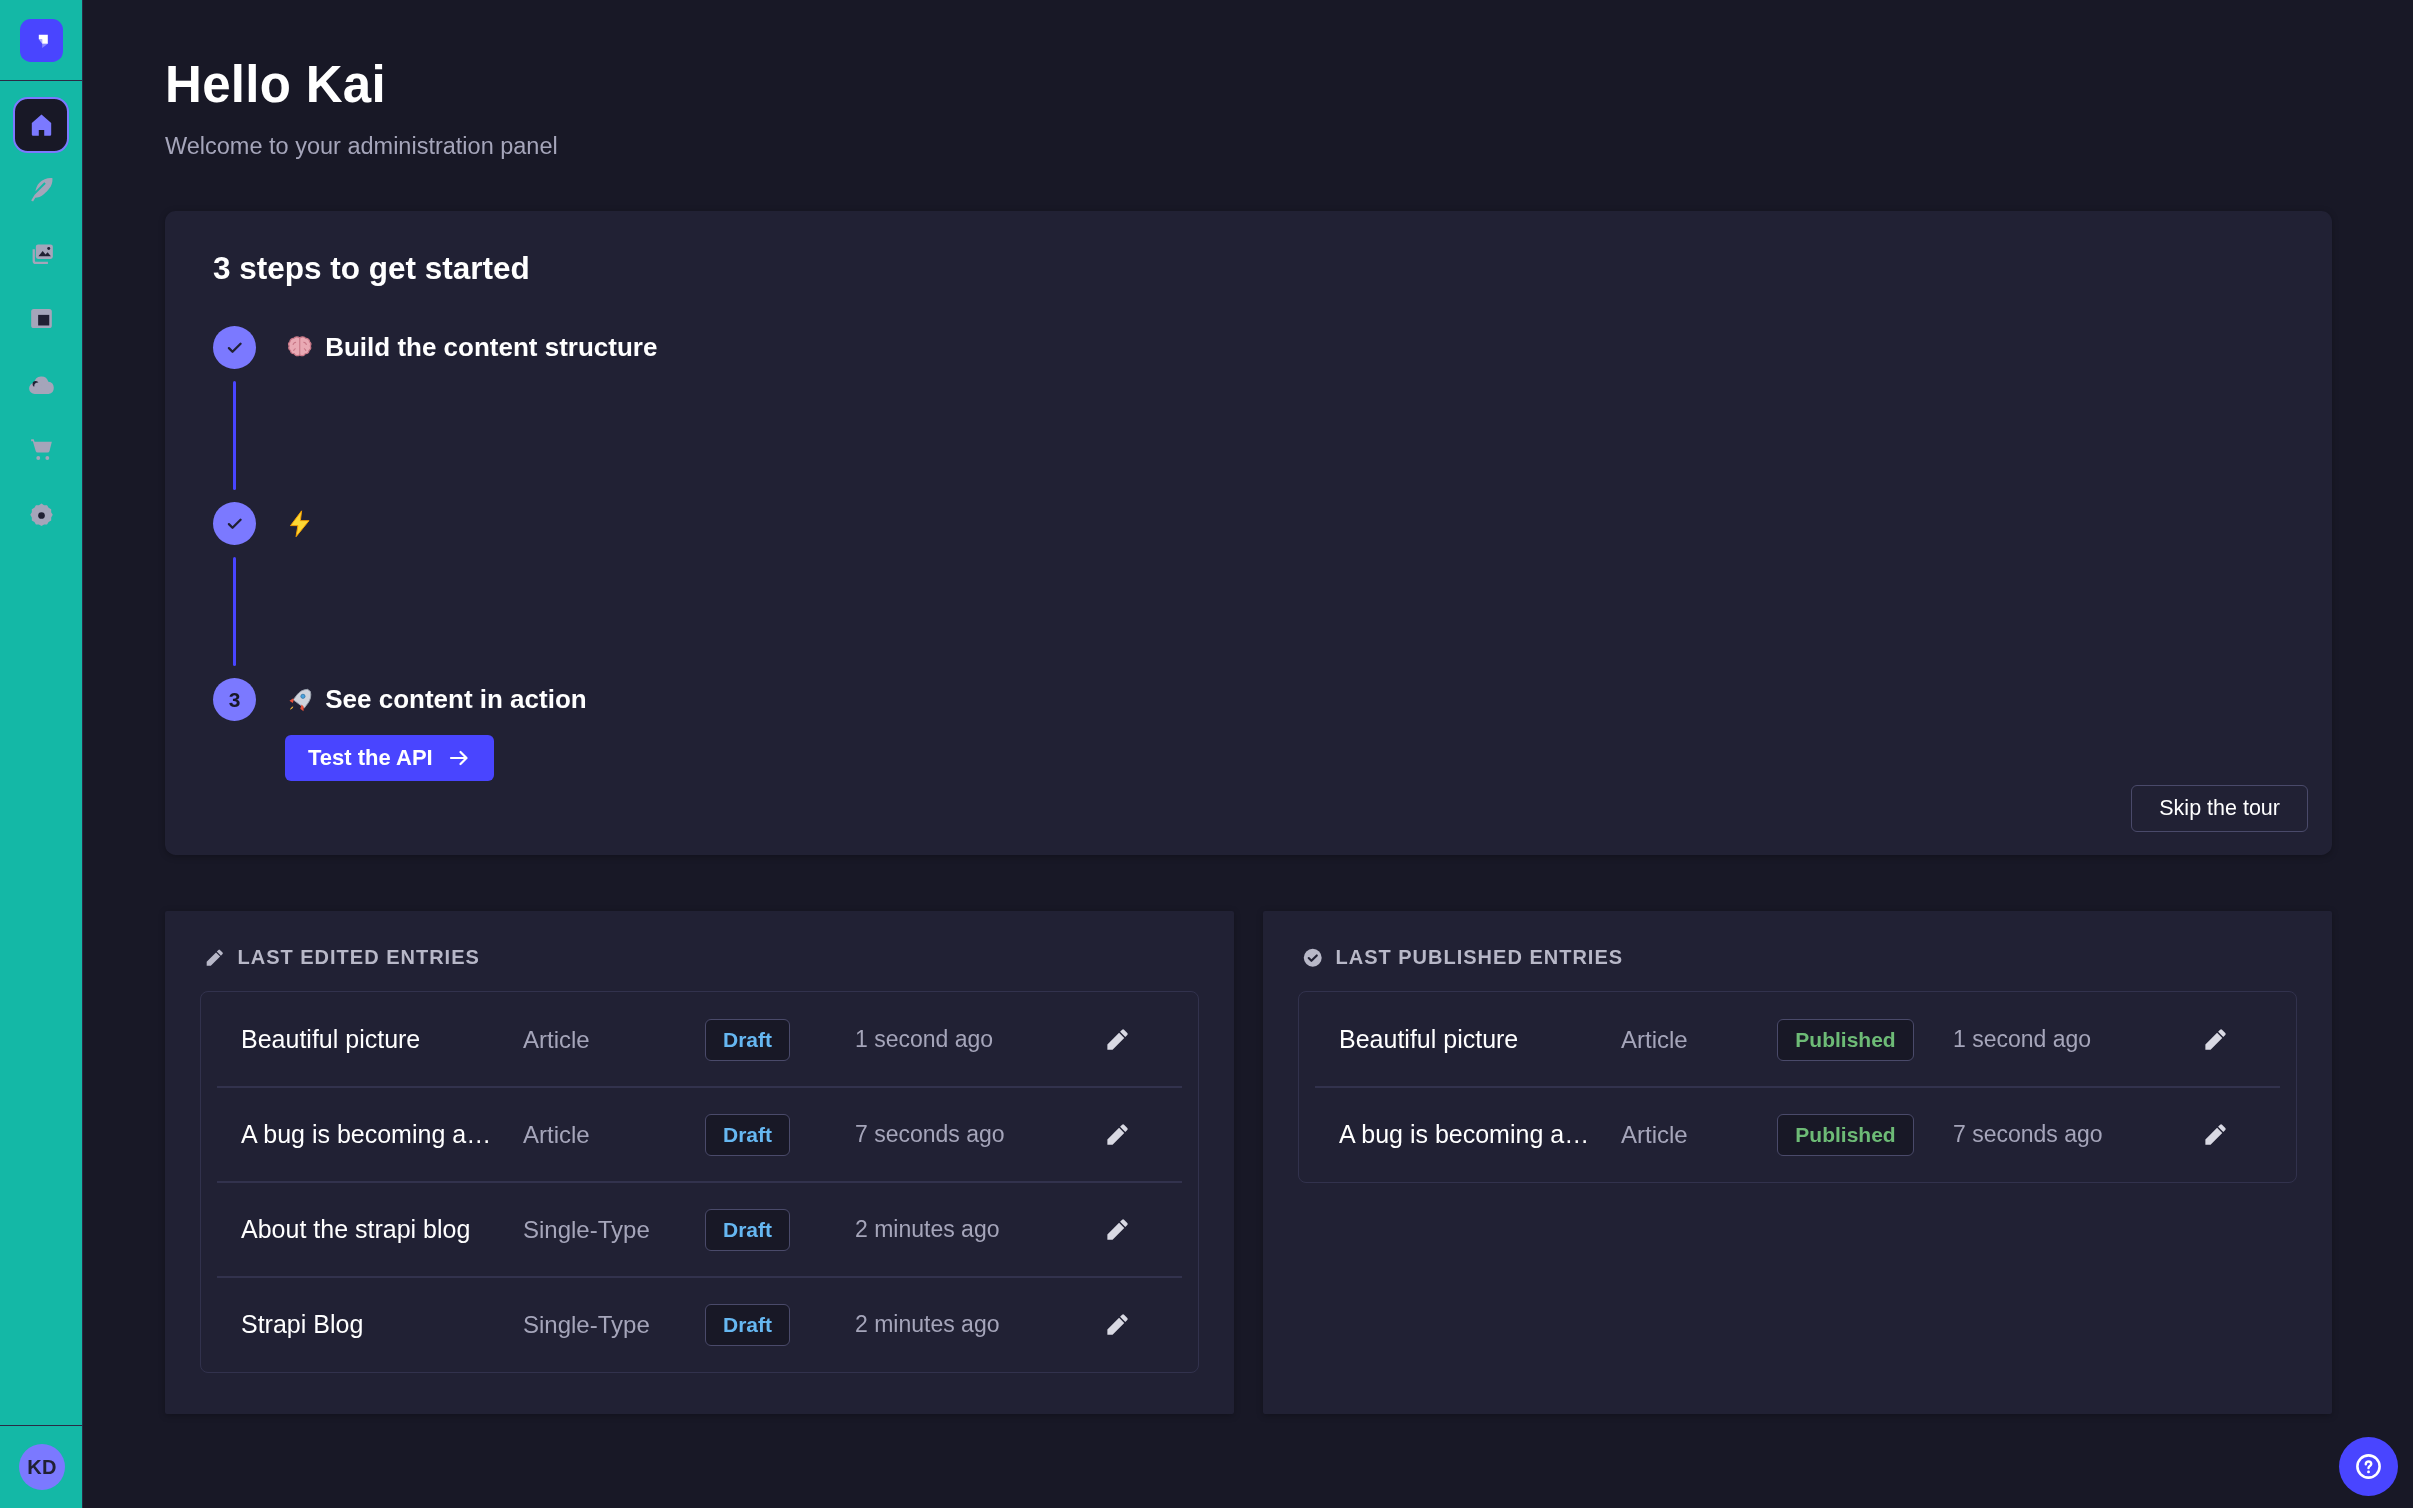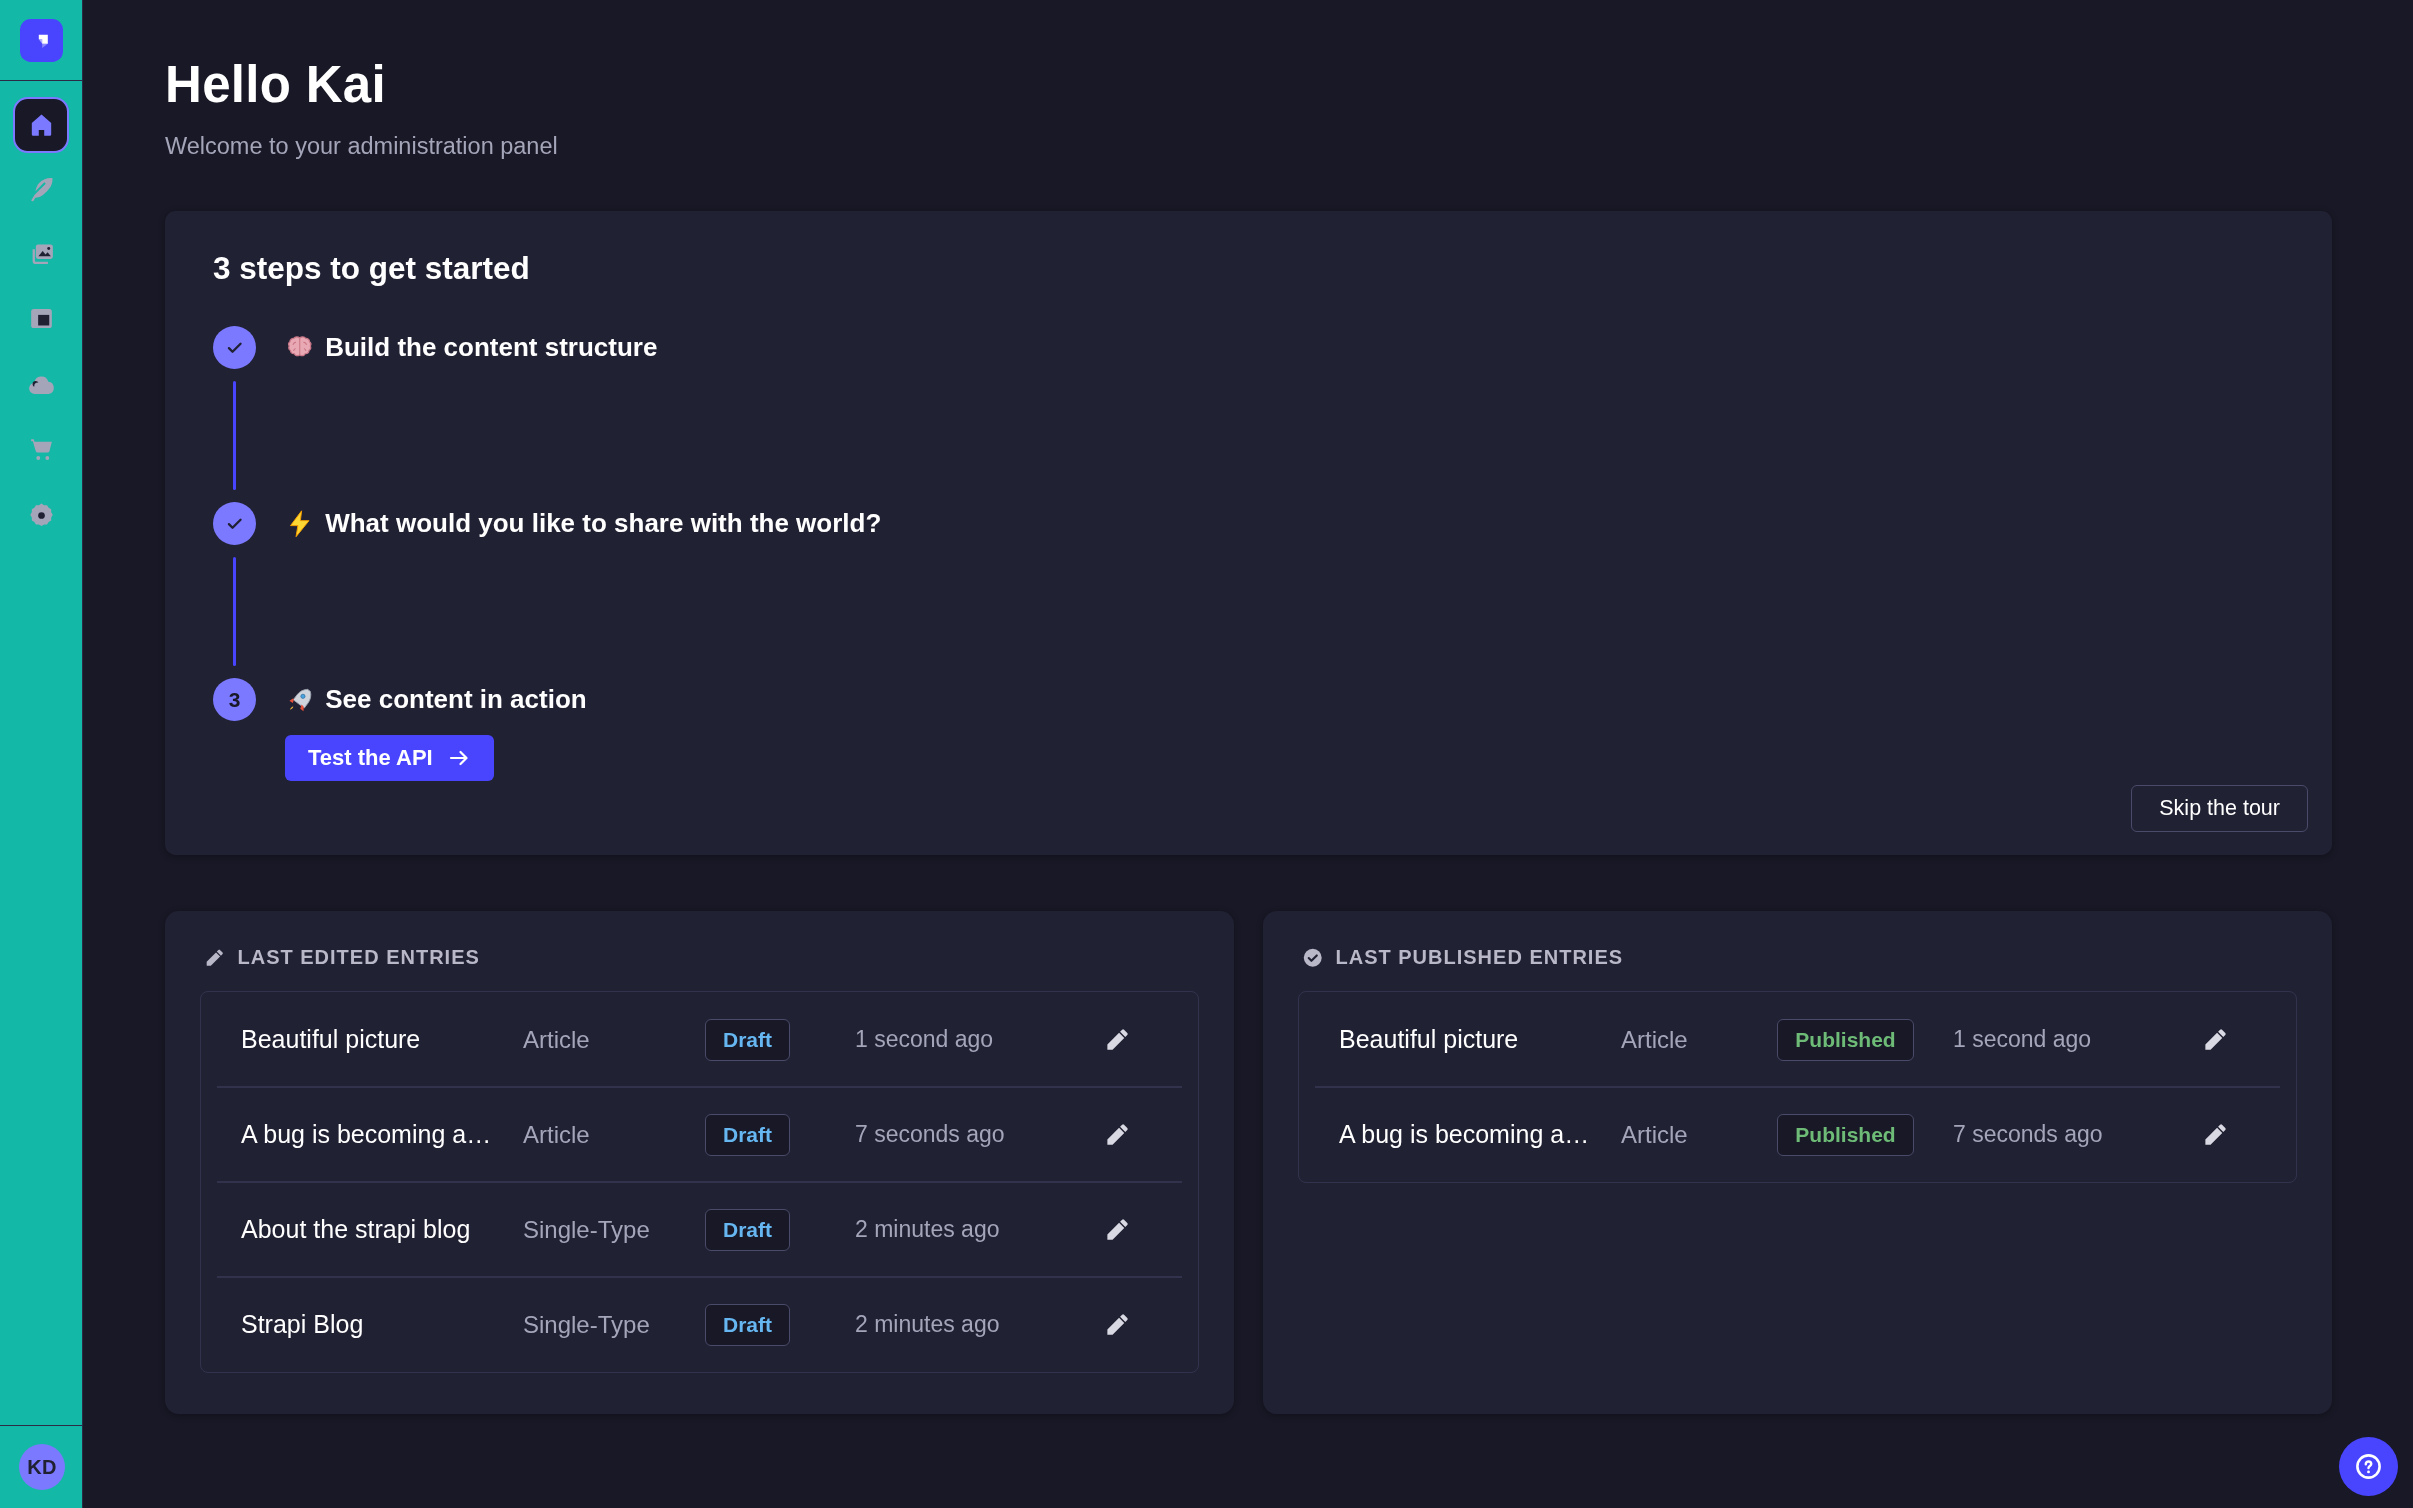--- a/index.html
+++ b/index.html
@@ -75,21 +75,21 @@
   .skip-btn {
     position:absolute; right:24px; bottom:23.5px; height:47px;
     background:transparent; border:1.3px solid #4a4a6a; border-radius:6px;
     color:#ffffff; font-size:21.5px; font-weight:400;
     font-family:"Liberation Sans", sans-serif; padding:0 27px; cursor:pointer;
   }
 
   
   .panel {
     position:absolute; top:911px; height:503px;
-    background:#212134; border-radius:14px;
+    background:#212134; border-radius:2px;
     box-shadow:0 1.3px 6.7px rgba(0,0,0,0.25);
   }
   .panel.left { left:165px; width:1069px; }
   .panel.right { left:1263px; width:1069px; }
   .panel-header {
     position:absolute; left:39px; top:35px;
     display:flex; align-items:center; gap:12px;
     color:#b8b8c8; font-size:20px; font-weight:600; letter-spacing:1px;
   }
   .panel-header svg { width:21.5px; height:21.5px; }
@@ -219,21 +219,20 @@
 
   <div class="step-circle" style="top:291px">
     <svg viewBox="0 0 24 24">
       <path d="M5.5 12.5l4 4 9-9" fill="none" stroke="#212134" stroke-width="2.6" stroke-linecap="round" stroke-linejoin="round"></path>
     </svg>
   </div>
   <div class="step-label" style="top:291px">
     <svg class="emoji" viewBox="0 0 24 24">
       <polygon points="13.5,1.5 4.5,13.5 10.5,13.5 9,22.5 19.5,9.5 12.5,9.5" fill="#fdd835" stroke="#f59f00" stroke-width="0.8"></polygon>
     </svg>
-    <span>What would you like to share with the world?</span>
   </div>
   <div class="connector" style="top:346px;height:109px"></div>
 
   <div class="step-circle" style="top:467px">
     <span>3</span>
   </div>
   <div class="step-label" style="top:467px">
     <svg class="emoji" viewBox="0 0 24 24">
       <path fill="#cfd3dc" stroke="#9aa0ad" stroke-width="0.7" d="M19.5 4.5c-3.6-.4-6.8.9-9.3 3.4l-3.4 3.4 2.1 2.1 3.7 3.7 2.1 2.1 3.4-3.4c2.5-2.5 3.8-5.7 3.4-9.3z" transform="rotate(-8 12 12)"></path>
       <circle cx="14.6" cy="9.2" r="1.7" fill="#4aa3df" stroke="#2c6e9e" stroke-width="0.6"></circle>

